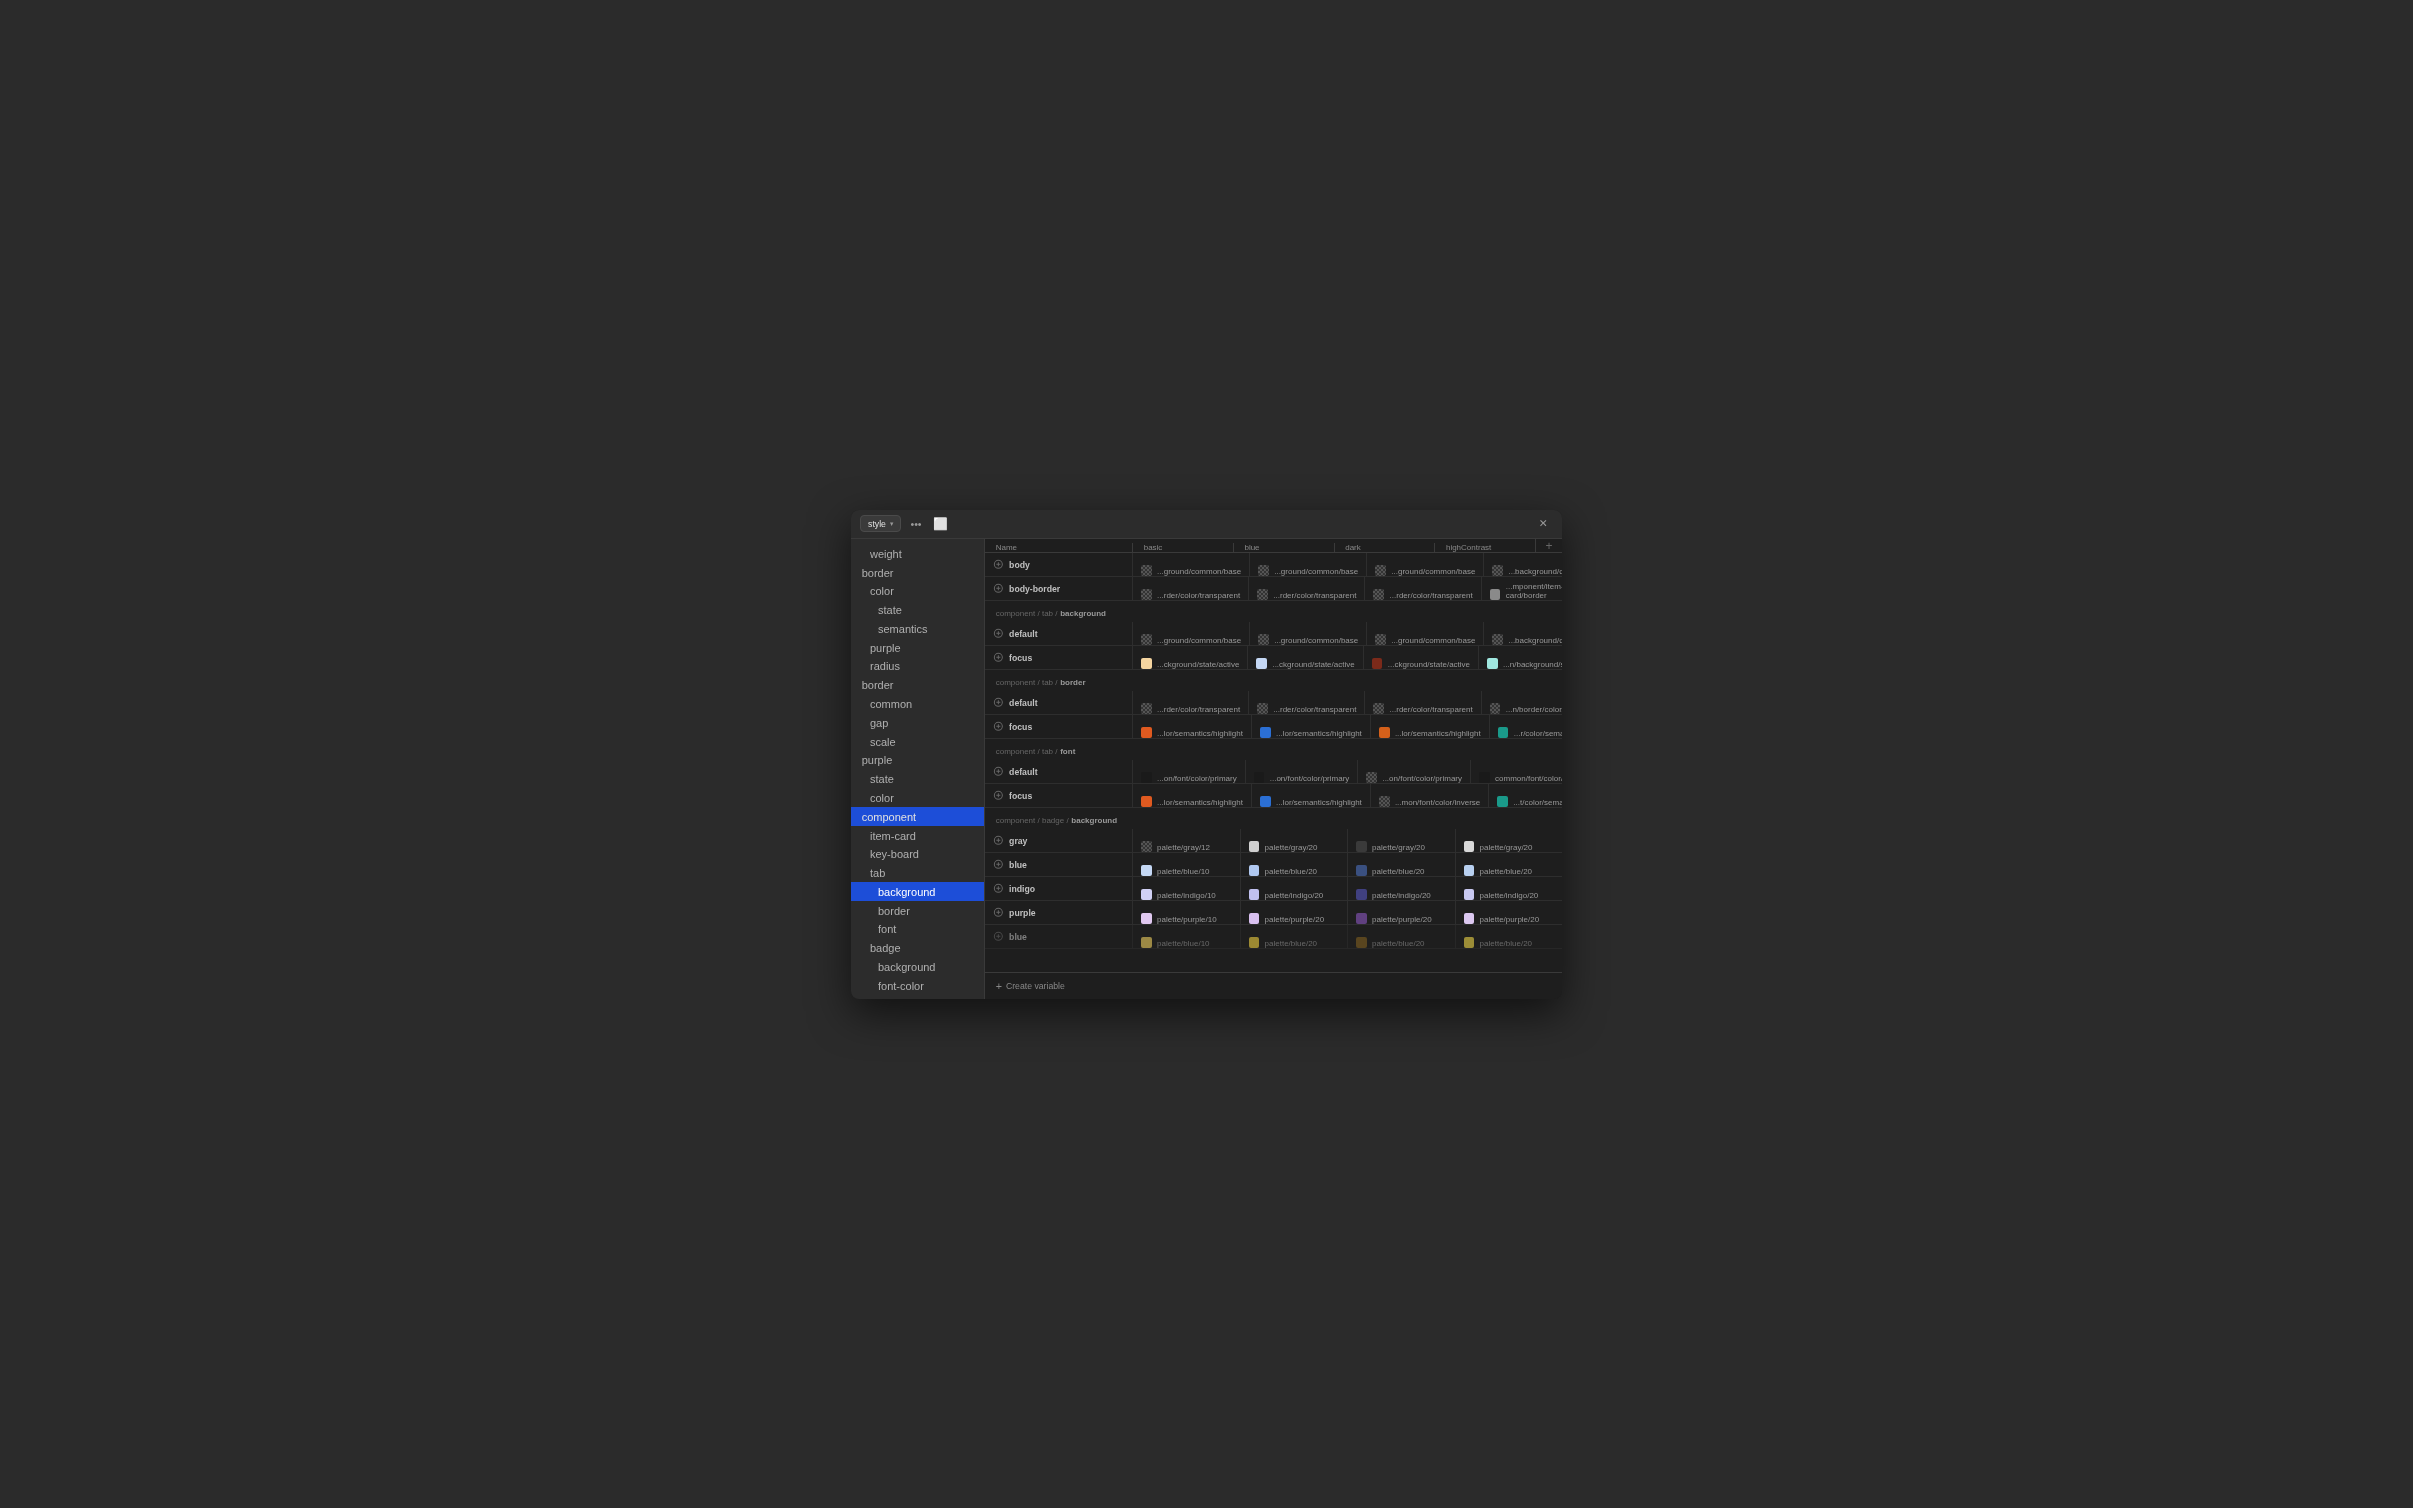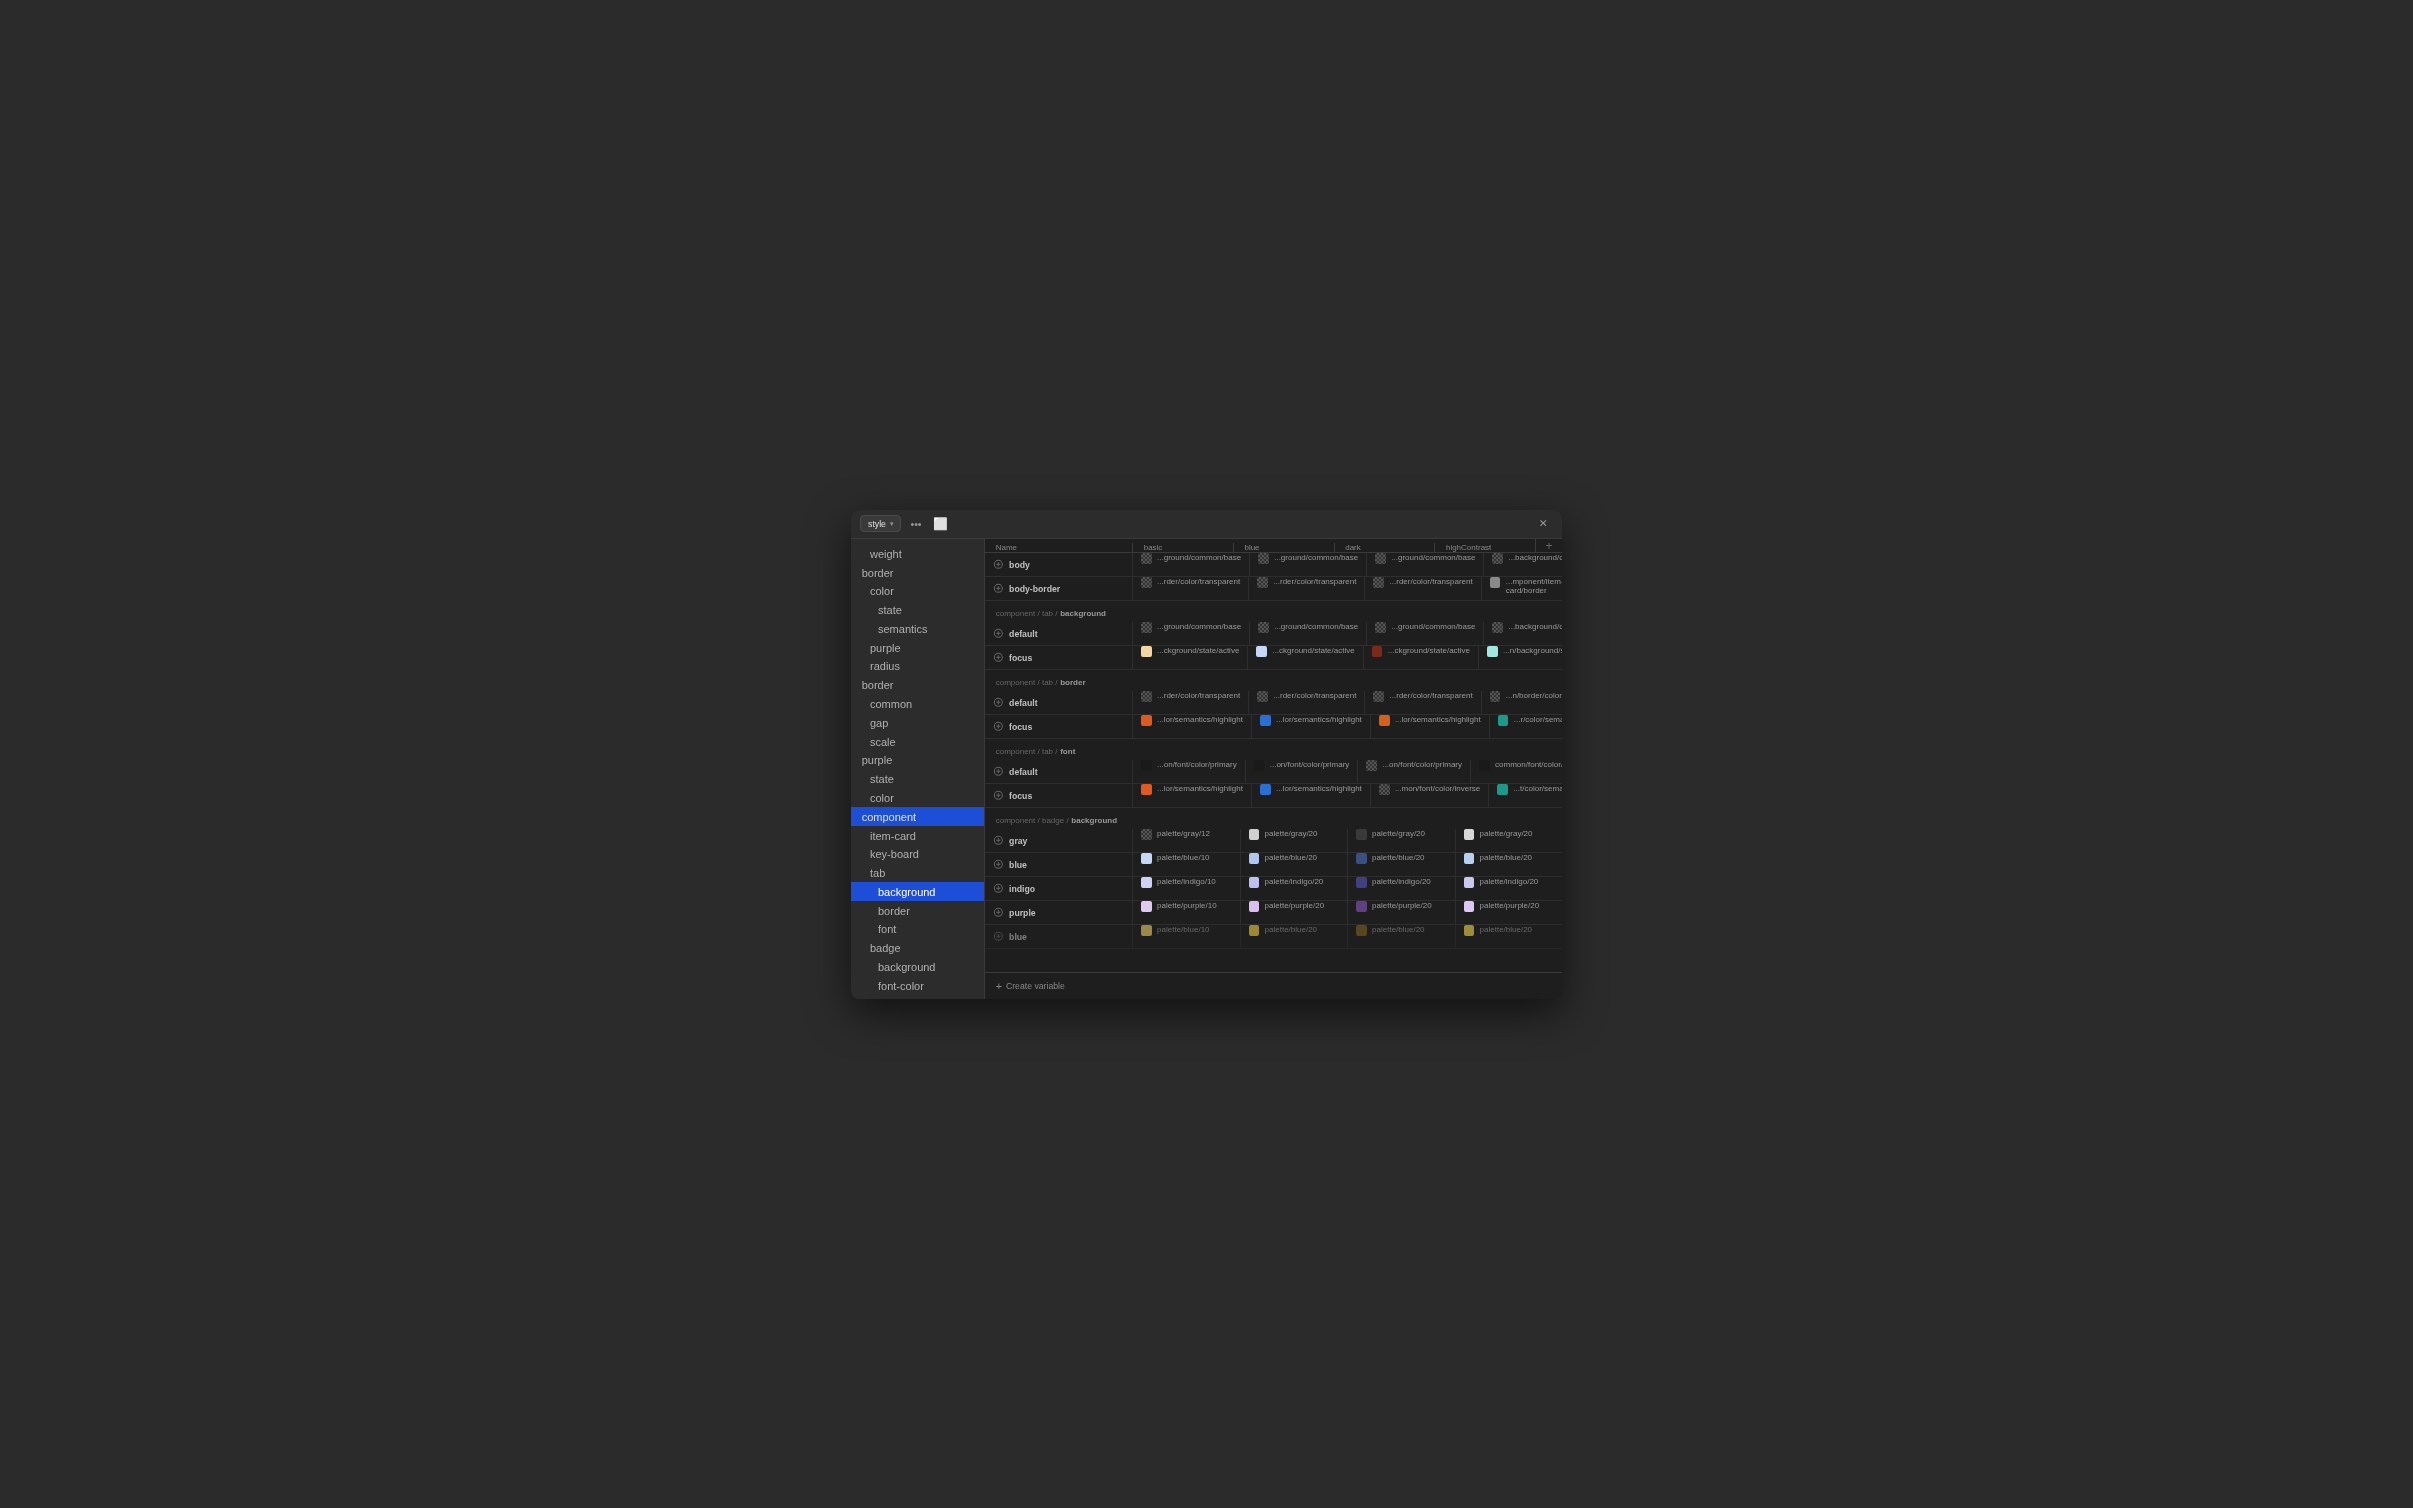--- a/index.html
+++ b/index.html
@@ -176,21 +176,21 @@
     .token-icon {
       width: 10.7px;
       height: 10.7px;
       flex-shrink: 0;
       color: #666;
     }
     .cell-value {
       flex: 1;
       padding: 0 8px;
       display: flex;
-      align-items: flex-start;
+      align-items: flex-end;
       gap: 5.4px;
       border-left: 0.7px solid #2e2e2e;
       font-size: 8px;
       color: #999;
       height: 100%;
     }
     .color-swatch {
       width: 10.7px;
       height: 10.7px;
       border-radius: 2px;

